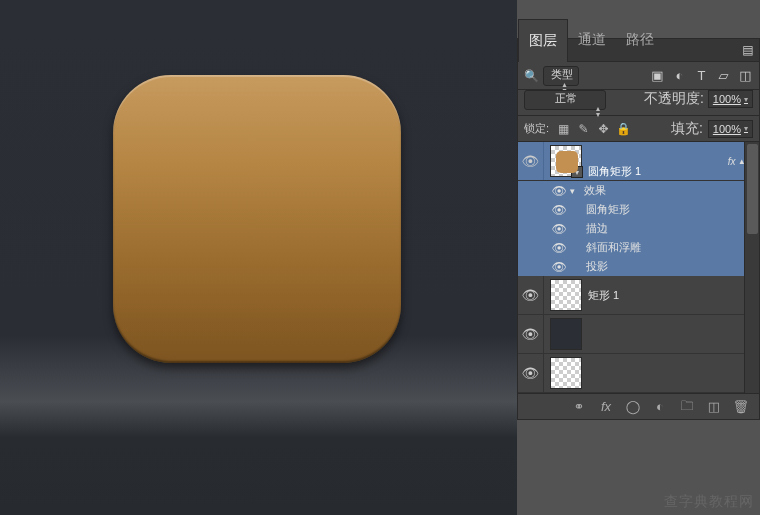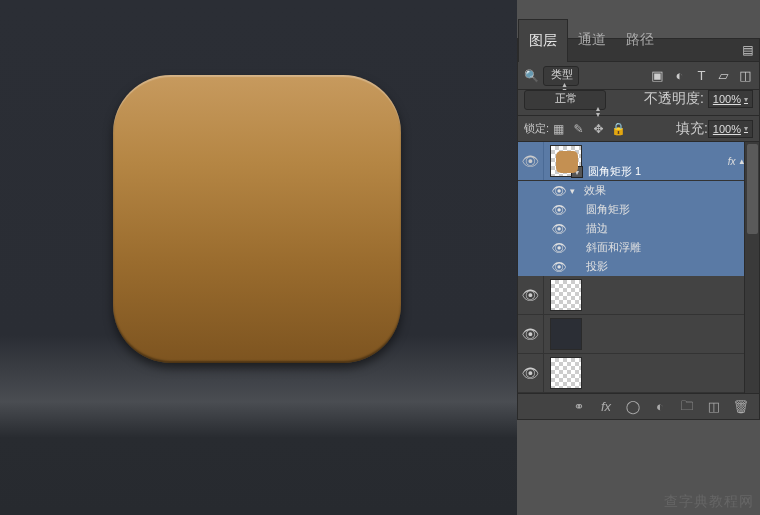--- a/index.html
+++ b/index.html
@@ -14,21 +14,21 @@
 .panel-menu { margin-left: auto; width: 22px; height: 22px; display: flex; align-items: center; justify-content: center; color: #ccc; font-size: 12px; }
 .filter-row { display: flex; align-items: center; height: 28px; padding: 0 6px; border-bottom: 1px solid #2a2a2a; gap: 4px; }
 .dropdown { display: inline-flex; align-items: center; background: #3a3a3a; border: 1px solid #282828; border-radius: 3px; height: 20px; padding: 0 5px 0 7px; color: #d8d8d8; font-size: 11px; flex-direction: column; }
 .dropdown-arrows { margin-left: 5px; font-size: 8px; line-height: 6px; color: #bbb; display: flex; flex-direction: column; }
 .filter-icons { display: flex; gap: 7px; margin-left: auto; }
 .fi { width: 15px; height: 15px; display: flex; align-items: center; justify-content: center; color: #ccc; font-size: 13px; }
 .mode-row { display: flex; align-items: flex-start; height: 26px; padding: 0 6px; border-bottom: 1px solid #2a2a2a; gap: 4px; }
 .opacity-label { color: #ccc; font-size: 14px; margin-left: auto; }
 .pct-box { display: inline-flex; align-items: center; background: #3a3a3a; border: 1px solid #282828; height: 18px; padding: 0 4px; color: #ddd; font-size: 11px; text-decoration: underline; }
 .pct-caret { margin-left: 3px; font-size: 8px; color: #aaa; }
-.lock-row { display: flex; align-items: center; height: 26px; padding: 0 6px; border-bottom: 1px solid #2a2a2a; color: #ccc; font-size: 11px; }
+.lock-row { display: flex; align-items: center; height: 26px; padding: 0 6px; border-bottom: 1px solid #2a2a2a; gap: 5px; color: #ccc; font-size: 11px; }
 .lock-icons { display: flex; gap: 5px; margin-left: 2px; }
 .li { width: 15px; height: 15px; display: flex; align-items: center; justify-content: center; color: #bbb; font-size: 12px; }
 .layers { max-height: 330px; overflow: hidden; position: relative; }
 .scrollbar { position: absolute; right: 0; top: 0; width: 15px; height: 100%; background: #3a3a3a; border-left: 1px solid #2a2a2a; }
 .scroll-thumb { position: absolute; top: 2px; left: 2px; width: 11px; height: 90px; background: #5a5a5a; border-radius: 2px; }
 .layer { display: flex; align-items: center; min-height: 38px; border-bottom: 1px solid #333; padding-right: 15px; }
 .layer.selected { background: #5a7aa5; }
 .vis { width: 26px; height: 38px; display: flex; align-items: center; justify-content: center; color: #ccc; font-size: 14px; border-right: 1px solid #333; }
 .layer.selected .vis { border-right-color: #4a6a95; }
 .thumb { width: 32px; height: 32px; margin: 0 6px; border: 1px solid #2a2a2a; flex-shrink: 0; position: relative; }
@@ -149,20 +149,21 @@
       </div>
       <div class="effect-row">
         <div class="effect-vis">👁</div>
         <div class="effect-indent"></div>
         <span>投影</span>
       </div>
 
       <div class="layer">
         <div class="vis">👁</div>
         <div class="thumb thumb-transparent"></div>
+        <div class="layer-name">矩形 1</div>
       </div>
       <div class="layer">
         <div class="vis">👁</div>
         <div class="thumb thumb-dark"></div>
       </div>
       <div class="layer">
         <div class="vis">👁</div>
         <div class="thumb thumb-transparent"></div>
       </div>
     </div>

